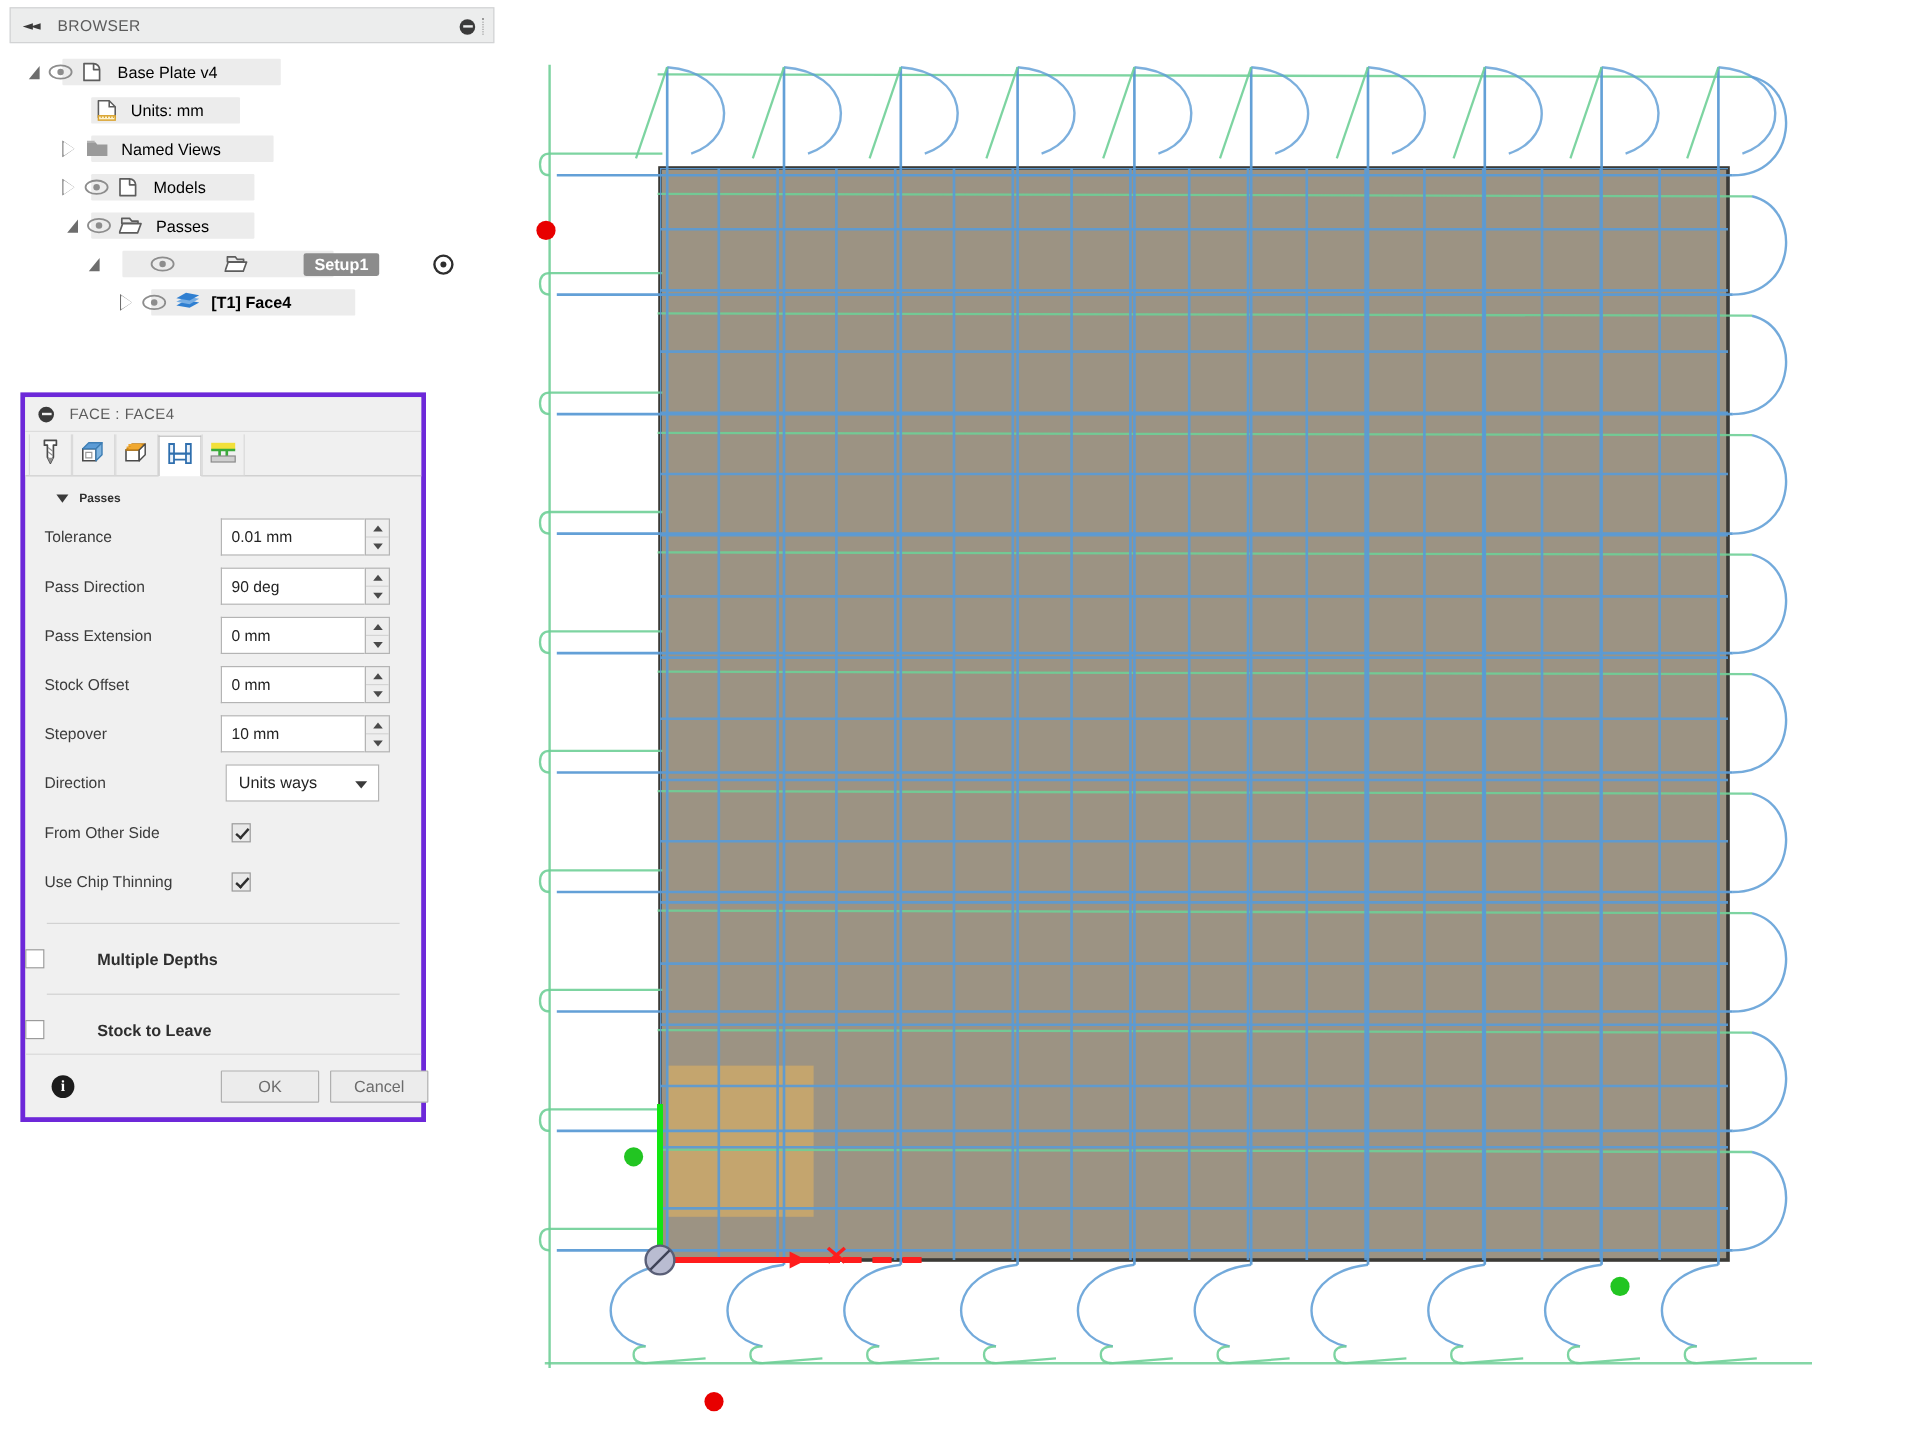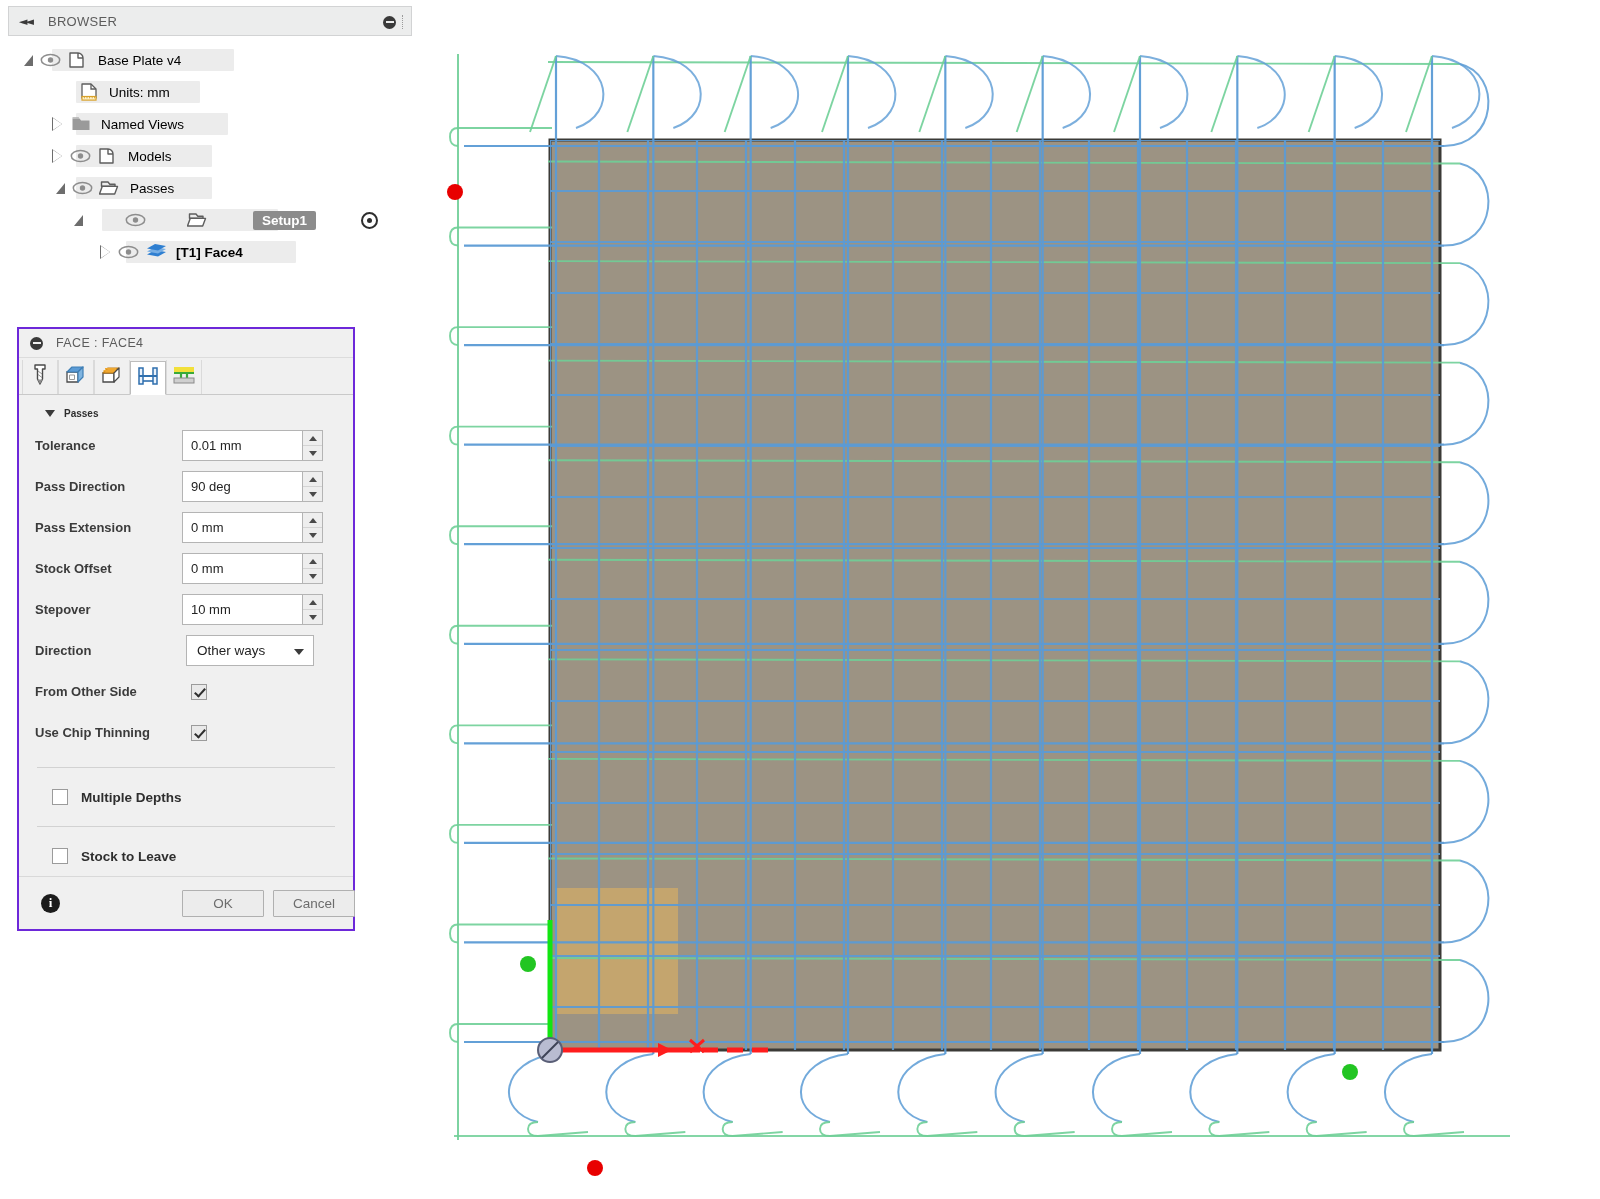--- a/index.html
+++ b/index.html
@@ -83,21 +83,21 @@
     margin-left:10px;position:relative;box-sizing:border-box;
   }
   .target-ico:after{
     content:"";position:absolute;left:4px;top:4px;width:5px;height:5px;
     border-radius:50%;background:#2e2e2e;
   }
 
   
   #face-dialog{
     position:absolute;left:17px;top:327px;width:338px;
-    background:#f0f0f0;border:2px solid #6d28d9;box-sizing:border-box;
+    background:#f0f0f0;border:4px solid #6d28d9;box-sizing:border-box;
   }
   .dlg-title{
     height:28px;display:flex;align-items:center;
     border-bottom:1px solid #dcdcdc;background:#f0f0f0;
   }
   .dlg-title .minus-circle{margin-left:11px;width:13px;height:13px;}
   .dlg-title .minus-circle:after{background:#f0f0f0;}
   .dlg-title-text{margin-left:13px;font-size:12.5px;color:#5c5c5c;letter-spacing:.4px;}
 
   .tabbar{
@@ -118,21 +118,21 @@
     display:flex;align-items:center;padding:13px 0 6px 26px;
     font-size:10px;font-weight:bold;color:#2e2e2e;
   }
   .caret-down{
     width:0;height:0;border-left:5.5px solid transparent;border-right:5.5px solid transparent;
     border-top:7px solid #3a3a3a;margin-right:9px;
   }
 
   .frow{height:41px;display:flex;align-items:center;position:relative;}
   .frow .flabel{
-    position:absolute;left:16px;font-size:13px;color:#3b3b3b;font-weight:bold;
+    position:absolute;left:16px;font-size:13px;color:#3b3b3b;
   }
   .spin-wrap{position:absolute;left:163px;width:141px;height:31px;display:flex;}
   .spin-field{
     flex:1;background:#ffffff;border:1px solid #b4b4b4;border-right:none;
     display:flex;align-items:center;padding-left:8px;box-sizing:border-box;
     font-size:13px;color:#232323;
   }
   .spin-btns{
     width:21px;border:1px solid #b4b4b4;background:#eeeeee;
     display:flex;flex-direction:column;box-sizing:border-box;
@@ -161,21 +161,21 @@
   }
   .cbox.checked{background:#e9e9e9;}
   .cbox.checked:after{
     content:"";position:absolute;left:4.5px;top:1px;width:4px;height:9px;
     border:solid #2e2e2e;border-width:0 2px 2px 0;transform:rotate(42deg);
   }
   .cb-inline{position:absolute;left:172px;}
 
   .hrule{height:1px;background:#d2d2d2;margin:9px 18px;}
 
-  .grp-row{height:40px;display:flex;align-items:center;padding-left:33px;}
+  .grp-row{height:40px;display:flex;align-items:center;gap:31px;}
   .grp-row .cbox{margin-right:13px;}
   .grp-label{font-size:13.5px;font-weight:bold;color:#2e2e2e;}
 
   .dlg-footer{
     height:52px;display:flex;align-items:center;position:relative;
     border-top:1px solid #d9d9d9;
   }
   .info-badge{
     position:absolute;left:22px;width:19px;height:19px;border-radius:50%;
     background:#1c1c1c;color:#fff;font-size:13px;font-weight:bold;
@@ -483,21 +483,21 @@
         <div>
             <i class="sp-dn"></i>
           </div>
       </span>
     </span>
   </div>
 
   <div class="frow">
     <span class="flabel">Direction</span>
     <span class="combo">
-      <span>Other ways</span>
+      <span>Units ways</span>
       <i class="cdrop"></i>
     </span>
   </div>
 
   <div class="frow">
     <span class="flabel">From Other Side</span>
     <span class="cbox checked cb-inline"></span>
   </div>
 
   <div class="frow">

